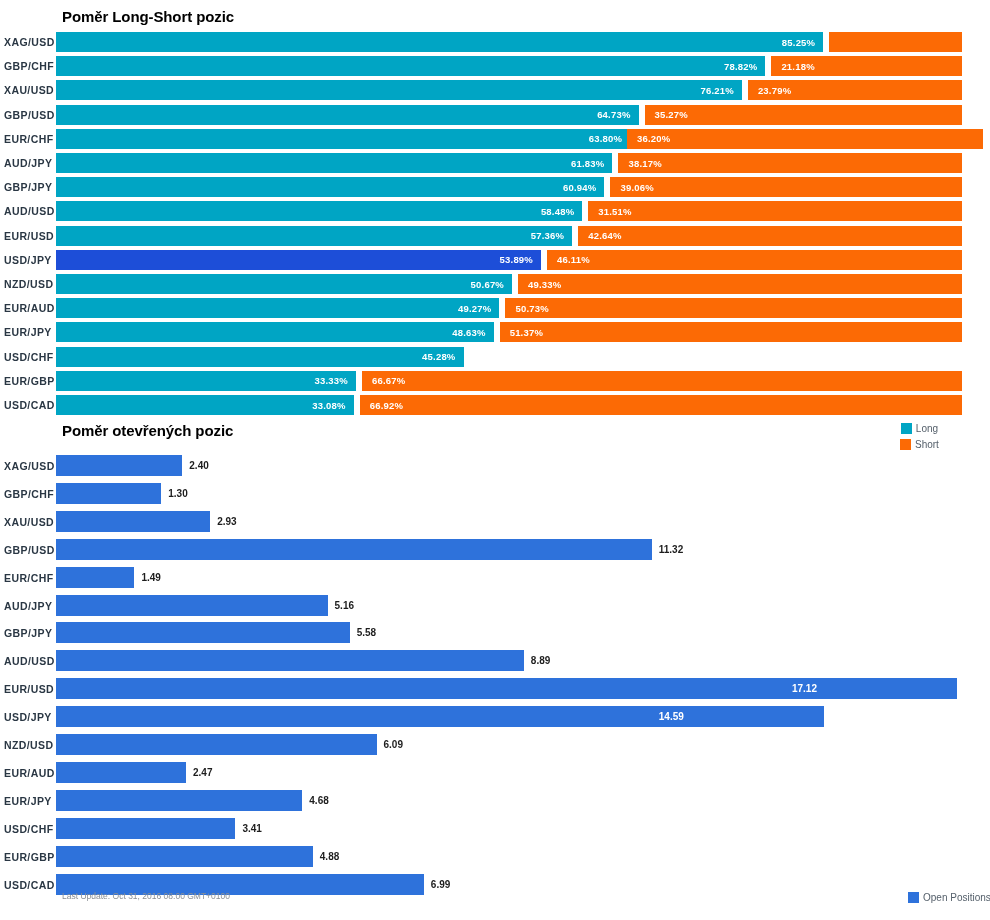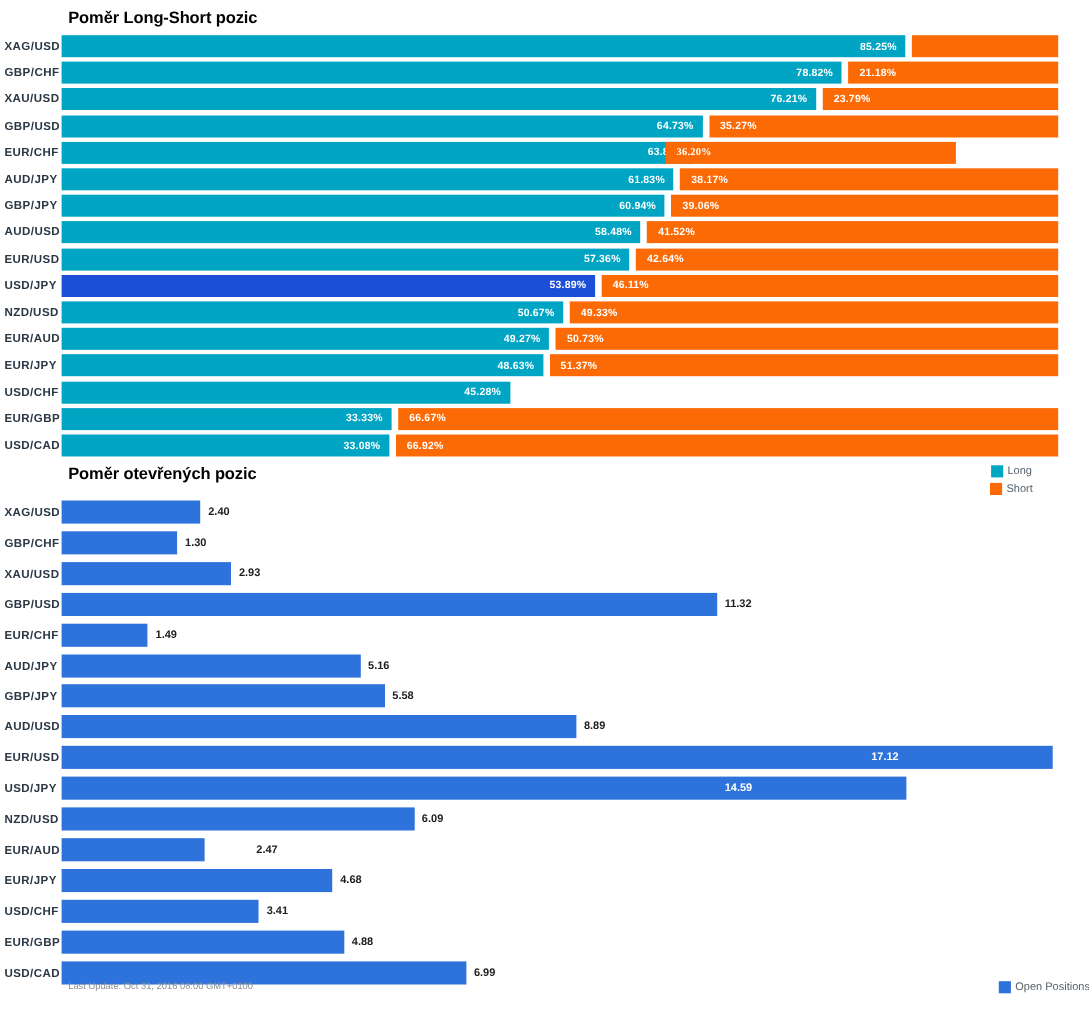--- a/index.html
+++ b/index.html
@@ -234,21 +234,21 @@
             <span class="val">35.27%</span>
           </div>
         </div>
       </div>
       <div class="ls-row" style="top: 128.8px;">
         <div class="lbl row-label" style="margin-left: 2px;">EUR/CHF</div>
         <div class="bars">
           <div class="seg long" style="width: 574.2px; background: rgb(0, 165, 196);">
             <span class="val">63.80%</span>
           </div>
-          <div class="seg short" style="left: 549px; width: 264px; background: rgb(252, 106, 5); font-family: Liberation Serif, serif;">
+          <div class="seg short" style="left: 571px; width: 356px; background: rgb(252, 106, 5);">
             <span class="val">36.20%</span>
           </div>
         </div>
       </div>
       <div class="ls-row" style="top: 153px;">
         <div class="lbl row-label" style="margin-left: 2px;">AUD/JPY</div>
         <div class="bars">
           <div class="seg long" style="width: 556.47px; background: rgb(0, 165, 196);">
             <span class="val">61.83%</span>
           </div>
@@ -268,21 +268,21 @@
           </div>
         </div>
       </div>
       <div class="ls-row" style="top: 201.4px;">
         <div class="lbl row-label" style="margin-left: 2px;">AUD/USD</div>
         <div class="bars">
           <div class="seg long" style="width: 526.32px; background: rgb(0, 165, 196);">
             <span class="val">58.48%</span>
           </div>
           <div class="seg short" style="left: 532.32px; width: 373.68px; background: rgb(252, 106, 5);">
-            <span class="val">41.52%</span>
+            <span class="val">31.51%</span>
           </div>
         </div>
       </div>
       <div class="ls-row" style="top: 225.6px;">
         <div class="lbl row-label" style="margin-left: 2px;">EUR/USD</div>
         <div class="bars">
           <div class="seg long" style="width: 516.24px; background: rgb(0, 165, 196);">
             <span class="val">57.36%</span>
           </div>
           <div class="seg short" style="left: 522.24px; width: 383.76px; background: rgb(252, 106, 5);">
@@ -458,21 +458,21 @@
         <div class="lbl row-label" style="margin-left: 2px;">NZD/USD</div>
         <div class="bars">
           <div class="op-bar" style="width: 320.508px; background: rgb(46, 114, 219);"></div>
           <div class="op-val-out" style="left: 320.508px;">6.09</div>
         </div>
       </div>
       <div class="op-row" style="top: 341.9px;">
         <div class="lbl row-label" style="margin-left: 2px;">EUR/AUD</div>
         <div class="bars">
           <div class="op-bar" style="width: 129.992px; background: rgb(46, 114, 219);"></div>
-          <div class="op-val-out" style="left: 129.992px; margin-left: 40px;">2.47</div>
+          <div class="op-val-out" style="left: 129.992px;">2.47</div>
         </div>
       </div>
       <div class="op-row" style="top: 369.8px;">
         <div class="lbl row-label" style="margin-left: 2px;">EUR/JPY</div>
         <div class="bars">
           <div class="op-bar" style="width: 246.301px; background: rgb(46, 114, 219);"></div>
           <div class="op-val-out" style="left: 246.301px;">4.68</div>
         </div>
       </div>
       <div class="op-row" style="top: 397.7px;">

